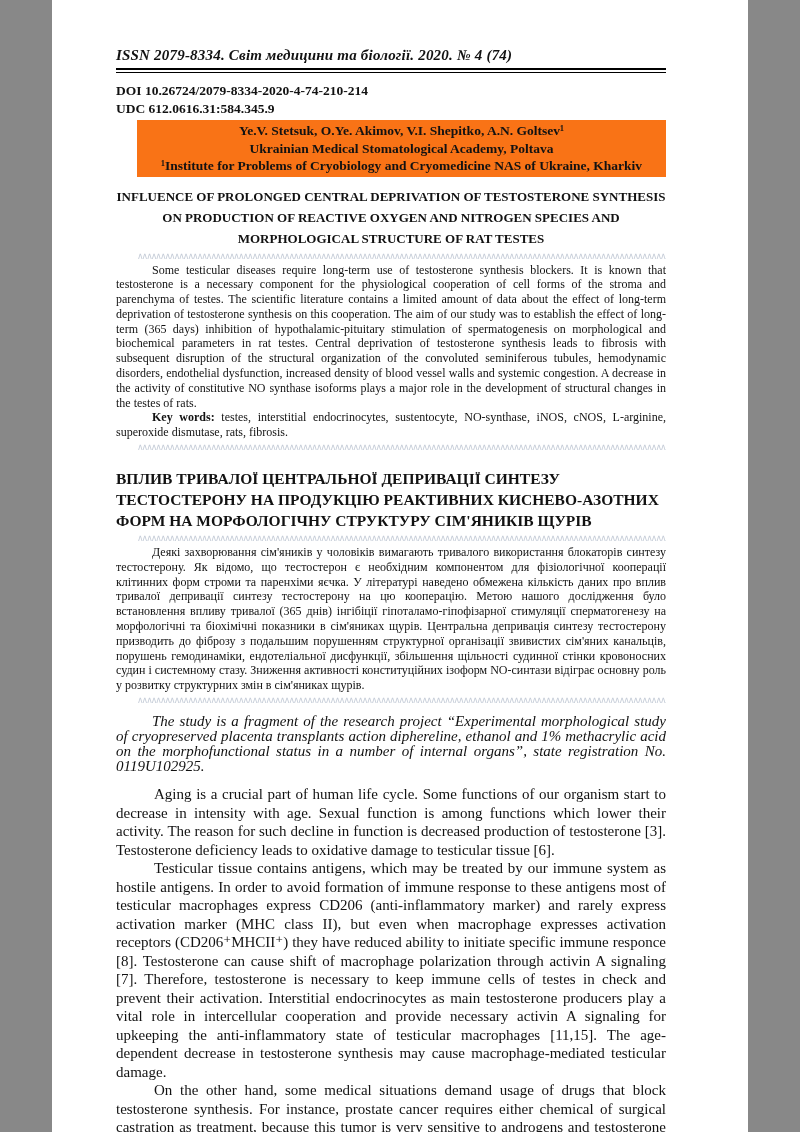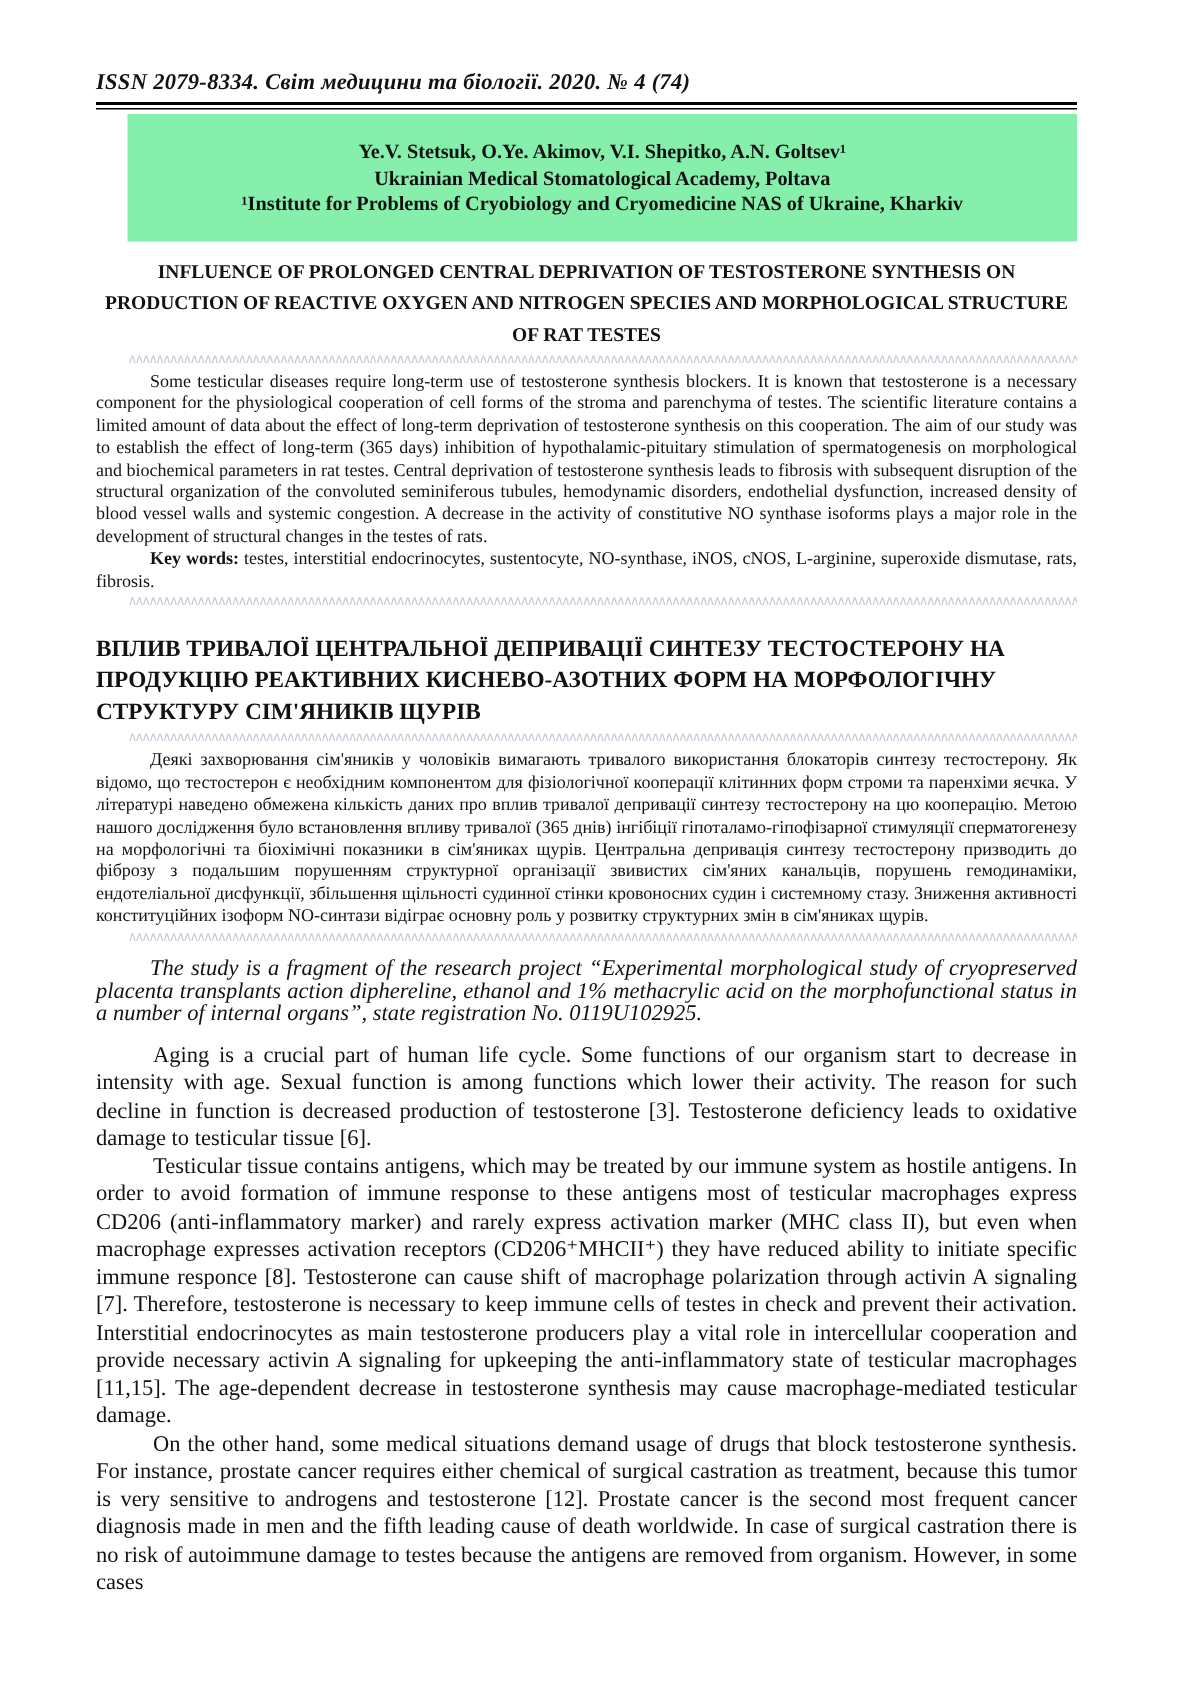--- a/index.html
+++ b/index.html
@@ -1,27 +1,27 @@
 <!DOCTYPE html>
 <html><head>
 <meta charset="utf-8">
 <style>
   html,body{margin:0;padding:0;background:#888;}
   .page{
-    width:800px;height:1132px;background:#ffffff;overflow:hidden;
+    width:696px;height:1132px;background:#ffffff;overflow:hidden;
     font-family:"Liberation Serif","DejaVu Serif",serif;color:#121212;
     position:relative;box-sizing:border-box;
     padding:46px 82px 0 64px;margin:0 auto;
   }
   .issn{font-size:15px;font-weight:bold;font-style:italic;letter-spacing:.2px;line-height:19px;}
   .hdr-rule{height:2px;border-top:2.5px solid #000;border-bottom:1px solid #000;margin-top:3px;}
   .doi-block{margin-top:9px;font-weight:bold;font-size:13.5px;line-height:17.5px;}
   .gray-band{
-    margin-top:3px;margin-left:21px;background:#86efac;
-    text-align:center;font-weight:bold;font-size:13.5px;line-height:17.5px;padding:16px 0;
+    margin-top:3px;margin-left:21px;background:#f97316;
+    text-align:center;font-weight:bold;font-size:13.5px;line-height:17.5px;padding:2px 0;
   }
   .title-en{margin-top:9px;text-align:center;font-weight:bold;font-size:13px;line-height:21px;}
   .email{margin-top:3px;text-align:right;font-size:12px;line-height:14px;}
   .wave{
     margin-left:21px;height:8px;line-height:7px;overflow:hidden;white-space:nowrap;
     color:#c6cdd8;font-family:"DejaVu Sans",sans-serif;font-size:9px;letter-spacing:-2px;
     margin-top:4px;margin-bottom:2px;user-select:none;
   }
   .abstract{font-size:12px;line-height:14.8px;text-align:justify;margin-top:2px;}
   .abstract p{margin:0;text-indent:36px;}
@@ -34,20 +34,24 @@
   .body-text p{margin:0;text-indent:38px;}
 </style>
 </head>
 <body>
 
 <div class="page">
 
   <div class="issn">ISSN 2079-8334. Світ медицини та біології. 2020. № 4 (74)</div>
   <div class="hdr-rule"></div>
 
+  <div class="doi-block">
+    <div>DOI 10.26724/2079-8334-2020-4-74-210-214</div>
+    <div>UDC 612.0616.31:584.345.9</div>
+  </div>
 
   <div class="gray-band">
     <div>Ye.V. Stetsuk, O.Ye. Akimov, V.I. Shepitko, A.N. Goltsev¹</div>
     <div>Ukrainian Medical Stomatological Academy, Poltava</div>
     <div>¹Institute for Problems of Cryobiology and Cryomedicine NAS of Ukraine, Kharkiv</div>
   </div>
 
   <div class="title-en">INFLUENCE OF PROLONGED CENTRAL DEPRIVATION OF TESTOSTERONE SYNTHESIS ON PRODUCTION OF REACTIVE OXYGEN AND NITROGEN SPECIES AND MORPHOLOGICAL STRUCTURE OF RAT TESTES</div>
 
 

